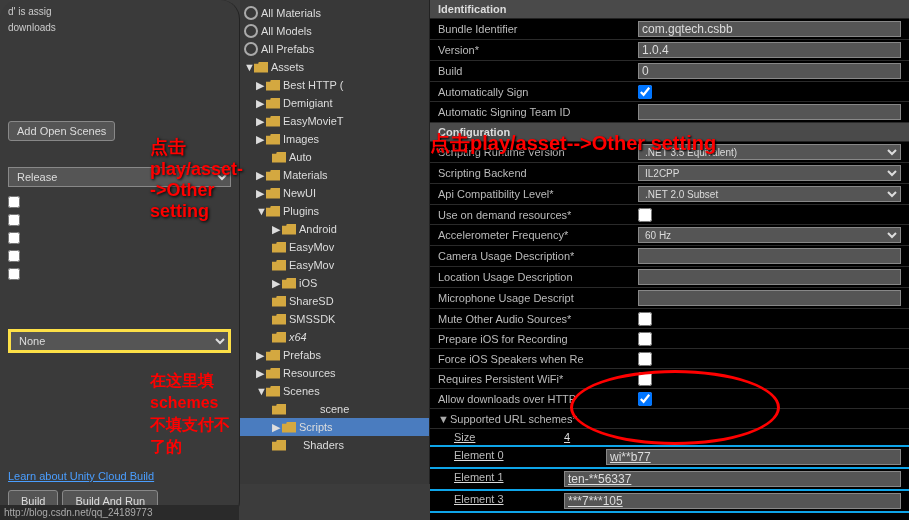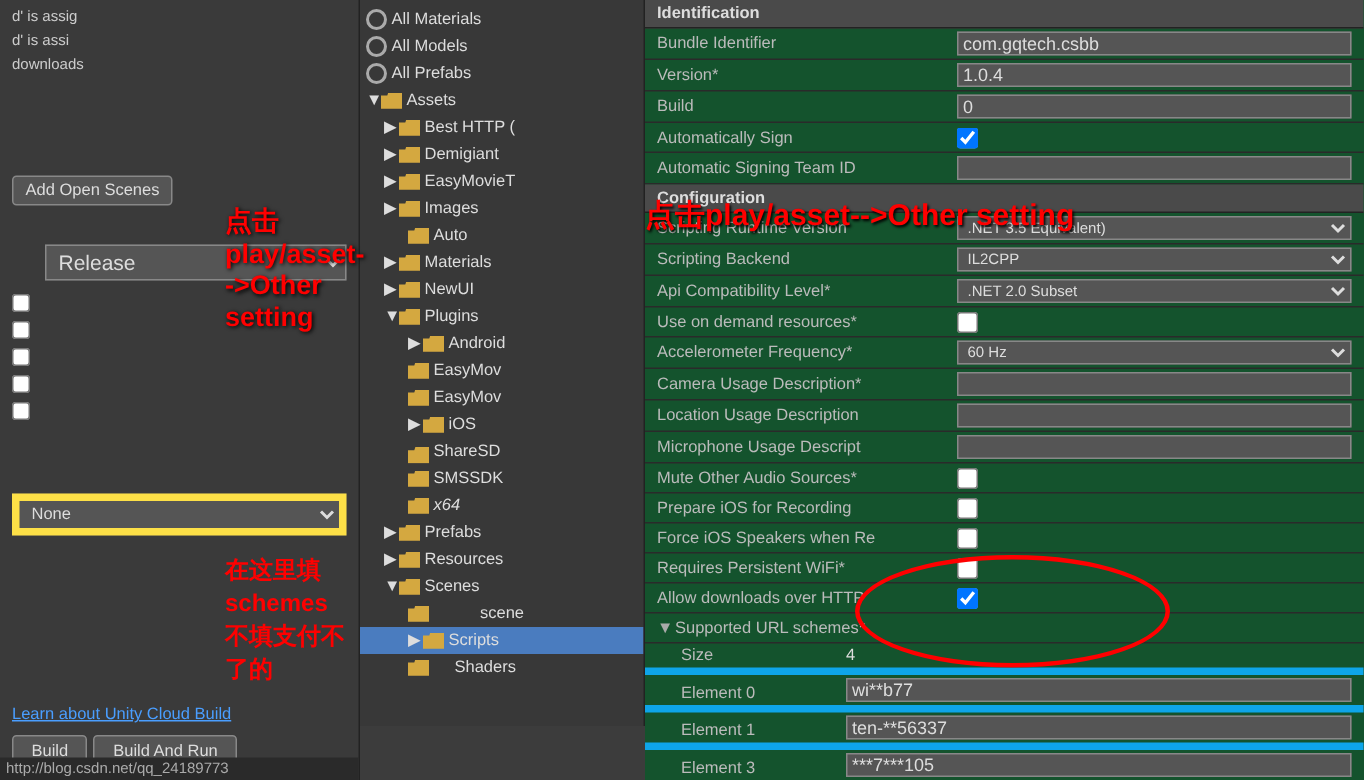--- a/index.html
+++ b/index.html
@@ -19,20 +19,21 @@
     .left-panel {
       position: absolute;
       left: 0;
       top: 0;
       width: 240px;
       height: 520px;
       background: #3a3a3a;
       border-right: 1px solid #222;
       display: flex;
       flex-direction: column;
+      border-radius: 19px;
     }
 
     .log-area {
       flex: 1;
       padding: 4px 8px;
       overflow: hidden;
     }
 
     .log-line {
       font-size: 10px;
@@ -59,24 +60,23 @@
       display: flex;
       align-items: center;
       padding: 4px 8px;
       gap: 4px;
     }
 
     .release-select {
       background: #555;
       border: 1px solid #888;
       color: #ddd;
-      font-size: 14px;
+      font-size: 11px;
       padding: 2px 4px;
       flex: 1;
-      margin-left: 22px;
     }
 
     .checkboxes-area {
       padding: 2px 8px;
     }
 
     .checkbox-row {
       display: flex;
       align-items: center;
       gap: 4px;
@@ -90,21 +90,21 @@
 
     .none-row {
       display: flex;
       align-items: center;
       padding: 4px 8px;
       gap: 4px;
     }
 
     .none-select {
       background: #555;
-      border: 5px solid #fde047;
+      border: 3px solid #fde047;
       color: #ddd;
       font-size: 11px;
       padding: 2px 4px;
       flex: 1;
       margin-top: 32px;
     }
 
     .annotation2 {
       position: absolute;
       left: 150px;
@@ -208,21 +208,21 @@
       flex-shrink: 0;
     }
 
     
     .right-panel {
       position: absolute;
       left: 430px;
       top: 0;
       width: 479px;
       height: 520px;
-      background: #14532d;
+      background: #000000;
       overflow-y: auto;
     }
 
     .right-panel::-webkit-scrollbar {
       width: 8px;
     }
     .right-panel::-webkit-scrollbar-track {
       background: #2a2a2a;
     }
     .right-panel::-webkit-scrollbar-thumb {
@@ -280,24 +280,25 @@
 
     .expand-arrow {
       width: 12px;
       display: inline-block;
       color: #aaa;
       flex-shrink: 0;
     }
 
     .url-scheme-item {
       display: flex;
-      align-items: flex-end;
+      align-items: flex-start;
       padding: 2px 8px 2px 24px;
-      border-bottom: 5px solid #0ea5e9;
+      border-bottom: 2px solid #0ea5e9;
       min-height: 18px;
+      text-decoration: underline;
     }
 
     .url-scheme-label {
       width: 110px;
       font-size: 11px;
       color: #bbb;
       flex-shrink: 0;
     }
 
     .url-scheme-value {
@@ -340,21 +341,20 @@
       z-index: 10;
       text-shadow: 1px 1px 3px #000;
     }
   </style>
 </head>
 <body>
 
 <div class="left-panel">
   <div class="log-area">
     <div class="log-line">d' is assig</div>
-    <div class="log-line">d' is assi</div>
     <div class="log-line">downloads</div>
   </div>
 
   <button class="add-scenes-btn">Add Open Scenes</button>
 
   <div class="top-annotation">点击play/asset--&gt;Other setting</div>
 
   <div style="height:18px;"></div>
 
   <div class="release-row">
@@ -476,21 +476,21 @@
     </li>
     <li class="tree-item" style="padding-left:32px;">
       <span class="folder-icon"></span>
       <span>EasyMov</span>
     </li>
     <li class="tree-item" style="padding-left:32px;">
       <span class="arrow">▶</span>
       <span class="folder-icon"></span>
       <span>iOS</span>
     </li>
-    <li class="tree-item" style="padding-left:32px;align-items:flex-end;">
+    <li class="tree-item" style="padding-left:32px;">
       <span class="folder-icon"></span>
       <span>ShareSD</span>
     </li>
     <li class="tree-item" style="padding-left:32px;">
       <span class="folder-icon"></span>
       <span>SMSSDK</span>
     </li>
     <li class="tree-item" style="padding-left:32px;font-style:italic;">
       <span class="folder-icon"></span>
       <span>x64</span>
@@ -619,21 +619,21 @@
     <span class="expand-arrow">▼</span>
     <span class="prop-label">Supported URL schemes*</span>
   </div>
 
   <div class="url-scheme-item">
     <span class="url-scheme-label">Size</span>
     <span class="url-scheme-value">4</span>
   </div>
   <div class="url-scheme-item">
     <span class="url-scheme-label">Element 0</span>
-    <input class="prop-input" type="text" style="width: 160px;" value="wi**b77">
+    <input class="prop-input" type="text" style="width: 160px; margin-left: 42px;" value="wi**b77">
   </div>
   <div class="url-scheme-item">
     <span class="url-scheme-label">Element 1</span>
     <input class="prop-input" type="text" style="width: 160px;" value="ten-**56337">
   </div>
   <div class="url-scheme-item">
     <span class="url-scheme-label">Element 3</span>
     <input class="prop-input" type="text" style="width: 160px;" value="***7***105">
   </div>
 

